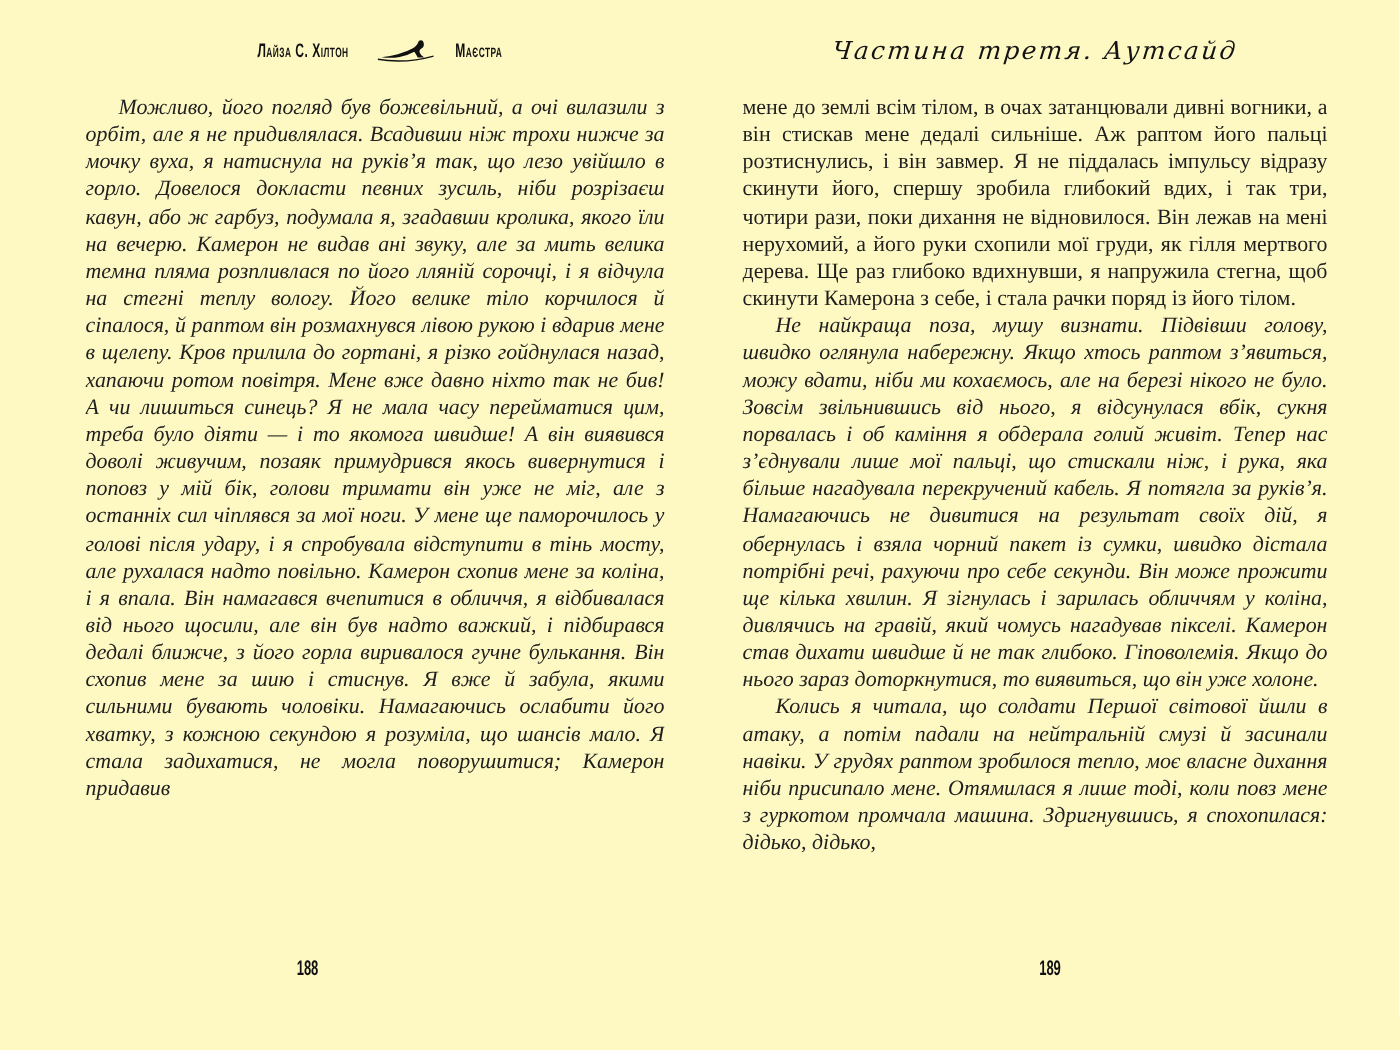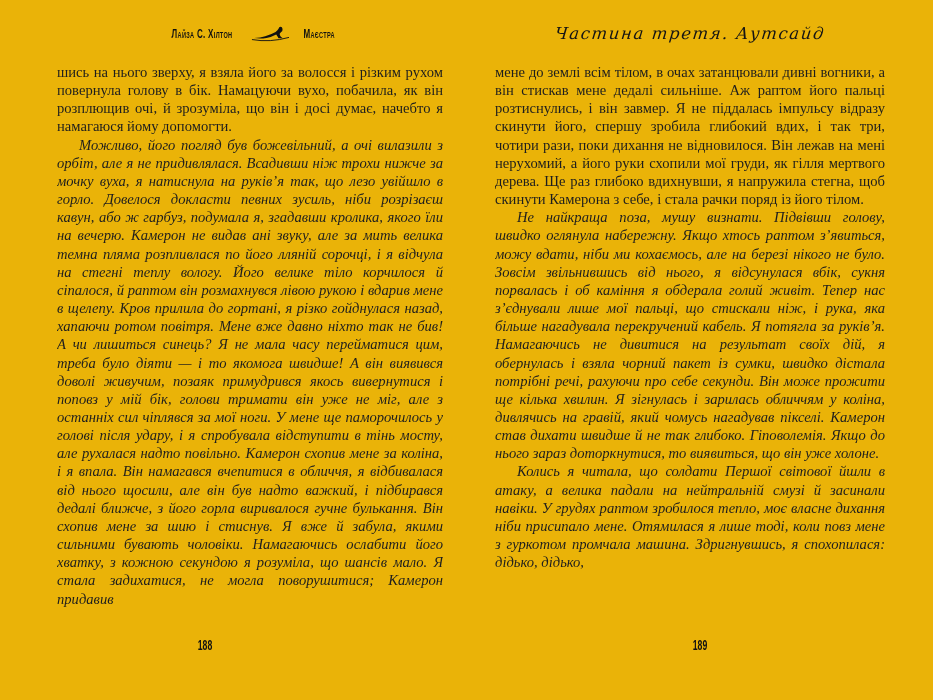--- a/index.html
+++ b/index.html
@@ -4,21 +4,21 @@
 <style>
   html, body {
     margin: 0;
     padding: 0;
     background: #ffffff;
   }
   .spread {
     position: relative;
     width: 933px;
     height: 700px;
-    background: #eab308;
+    background: #fef9c3;
     overflow: hidden;
     font-family: "Liberation Serif", serif;
     color: #1c1c1c;
   }
   .page {
     position: absolute;
     top: 0;
     height: 700px;
   }
   .page.left  { left: 57px;  width: 386px; }
@@ -105,34 +105,33 @@
         <span class="condensed">Лайза С. Хілтон</span>
         <svg class="figure-icon" width="44" height="19" viewBox="0 0 62 26" aria-hidden="true">
           <path d="M4 19.5 Q14 18.8 22 16.8 Q32 14.2 39 10.8 Q42 9.2 43.6 6.8 Q44.6 3.6 47.2 3.6 Q49.9 3.6 50.4 6.8 Q50.9 9.8 47.8 11.4 Q45 12.8 45.9 15 Q46.9 17.8 50.8 19.8 L43.8 19.8 Q42 16.8 40 14.4 Q33 17.8 24 19.3 Q14 20.8 4 19.5 Z" fill="#111111"></path>
           <path d="M0 21.5 Q30 26 61 18.5" fill="none" stroke="#111111" stroke-width="1.4"></path>
         </svg>
         <span class="condensed">Маєстра</span>
       </span>
     </div>
 
     <div class="body-text">
-        <p class="para">шись на нього зверху, я взяла його за волосся і різким рухом повернула голову в бік. Намацуючи вухо, побачила, як він розплющив очі, й зрозуміла, що він і досі думає, начебто я намагаюся йому допомогти.</p>
         <p class="para indent">Можливо, його погляд був божевільний, а очі вилазили з орбіт, але я не придивлялася. Всадивши ніж трохи нижче за мочку вуха, я натиснула на руків’я так, що лезо увійшло в горло. Довелося докласти певних зусиль, ніби розрізаєш кавун, або ж гарбуз, подумала я, згадавши кролика, якого їли на вечерю. Камерон не видав ані звуку, але за мить велика темна пляма розпливлася по його лляній сорочці, і я відчула на стегні теплу вологу. Його велике тіло корчилося й сіпалося, й раптом він розмахнувся лівою рукою і вдарив мене в щелепу. Кров прилила до гортані, я різко гойднулася назад, хапаючи ротом повітря. Мене вже давно ніхто так не бив! А чи лишиться синець? Я не мала часу перейматися цим, треба було діяти — і то якомога швидше! А він виявився доволі живучим, позаяк примудрився якось вивернутися і поповз у мій бік, голови тримати він уже не міг, але з останніх сил чіплявся за мої ноги. У мене ще паморочилось у голові після удару, і я спробувала відступити в тінь мосту, але рухалася надто повільно. Камерон схопив мене за коліна, і я впала. Він намагався вчепитися в обличчя, я відбивалася від нього щосили, але він був надто важкий, і підбирався дедалі ближче, з його горла виривалося гучне булькання. Він схопив мене за шию і стиснув. Я вже й забула, якими сильними бувають чоловіки. Намагаючись ослабити його хватку, з кожною секундою я розуміла, що шансів мало. Я стала задихатися, не могла поворушитися; Камерон придавив</p>
       </div>
 
     <div class="page-number left-folio">188</div>
   </div>
 
   <div class="page right">
     <div class="running-header">
       <span class="script-header">Частина третя. Аутсайд</span>
     </div>
 
     <div class="body-text">
         <p class="para">мене до землі всім тілом, в очах затанцювали дивні вогники, а він стискав мене дедалі сильніше. Аж раптом його пальці розтиснулись, і він завмер. Я не піддалась імпульсу відразу скинути його, спершу зробила глибокий вдих, і так три, чотири рази, поки дихання не відновилося. Він лежав на мені нерухомий, а його руки схопили мої груди, як гілля мертвого дерева. Ще раз глибоко вдихнувши, я напружила стегна, щоб скинути Камерона з себе, і стала рачки поряд із його тілом.</p>
         <p class="para indent">Не найкраща поза, мушу визнати. Підвівши голову, швидко оглянула набережну. Якщо хтось раптом з’явиться, можу вдати, ніби ми кохаємось, але на березі нікого не було. Зовсім звільнившись від нього, я відсунулася вбік, сукня порвалась і об каміння я обдерала голий живіт. Тепер нас з’єднували лише мої пальці, що стискали ніж, і рука, яка більше нагадувала перекручений кабель. Я потягла за руків’я. Намагаючись не дивитися на результат своїх дій, я обернулась і взяла чорний пакет із сумки, швидко дістала потрібні речі, рахуючи про себе секунди. Він може прожити ще кілька хвилин. Я зігнулась і зарилась обличчям у коліна, дивлячись на гравій, який чомусь нагадував пікселі. Камерон став дихати швидше й не так глибоко. Гіповолемія. Якщо до нього зараз доторкнутися, то виявиться, що він уже холоне.</p>
-        <p class="para indent">Колись я читала, що солдати Першої світової йшли в атаку, а велика падали на нейтральній смузі й засинали навіки. У грудях раптом зробилося тепло, моє власне дихання ніби присипало мене. Отямилася я лише тоді, коли повз мене з гуркотом промчала машина. Здригнувшись, я спохопилася: дідько, дідько,</p>
+        <p class="para indent">Колись я читала, що солдати Першої світової йшли в атаку, а потім падали на нейтральній смузі й засинали навіки. У грудях раптом зробилося тепло, моє власне дихання ніби присипало мене. Отямилася я лише тоді, коли повз мене з гуркотом промчала машина. Здригнувшись, я спохопилася: дідько, дідько,</p>
       </div>
 
     <div class="page-number right-folio">189</div>
   </div>
 
 </div>
 
 </body></html>

